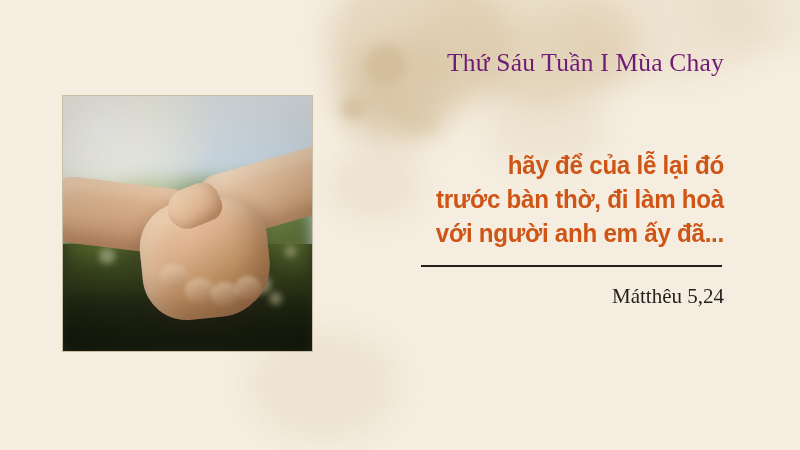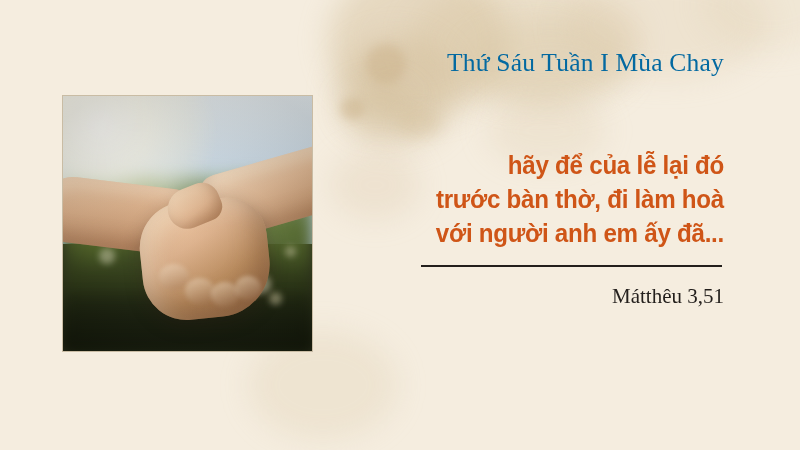--- a/index.html
+++ b/index.html
@@ -187,21 +187,21 @@
 
   .title {
     position: absolute;
     right: 0;
     top: 48px;
     width: 100%;
     text-align: right;
     font-family: "Liberation Serif", serif;
     font-size: 25.5px;
     letter-spacing: 0.2px;
-    color: #0369a1;
+    color: #701a75;
     white-space: nowrap;
   }
 
   .quote {
     position: absolute;
     right: 0;
     top: 148px;
     width: 100%;
     text-align: right;
     color: #CF5517;
@@ -284,17 +284,17 @@
     <div class="title">Thứ Sáu Tuần I Mùa Chay</div>
 
     <div class="quote">
       <span class="qline">hãy để của lễ lại đó</span>
       <span class="qline">trước bàn thờ, đi làm hoà</span>
       <span class="qline">với người anh em ấy đã...</span>
     </div>
 
     <div class="divider"></div>
 
-    <div class="attribution">Mátthêu 3,51</div>
+    <div class="attribution">Mátthêu 5,24</div>
 
   </div>
 
 </div>
 
 </body></html>

